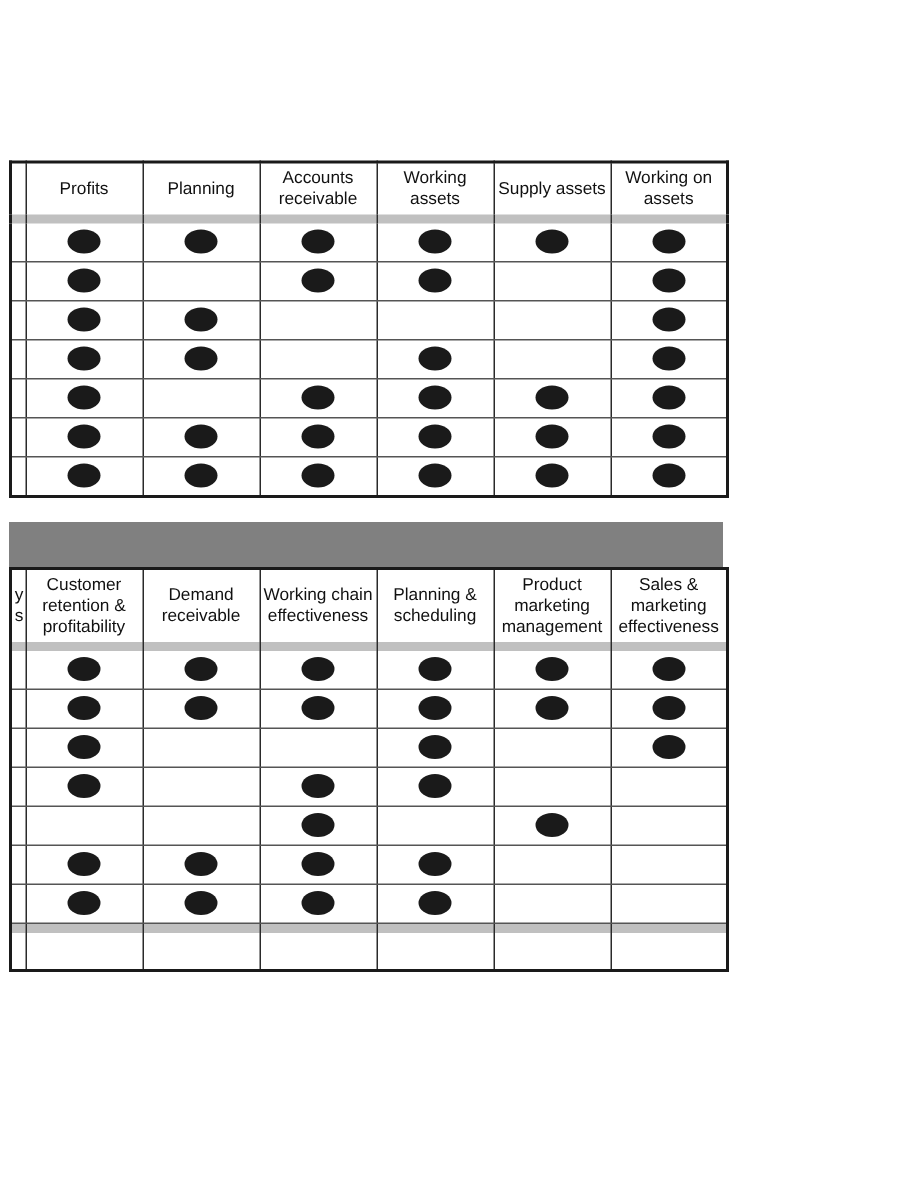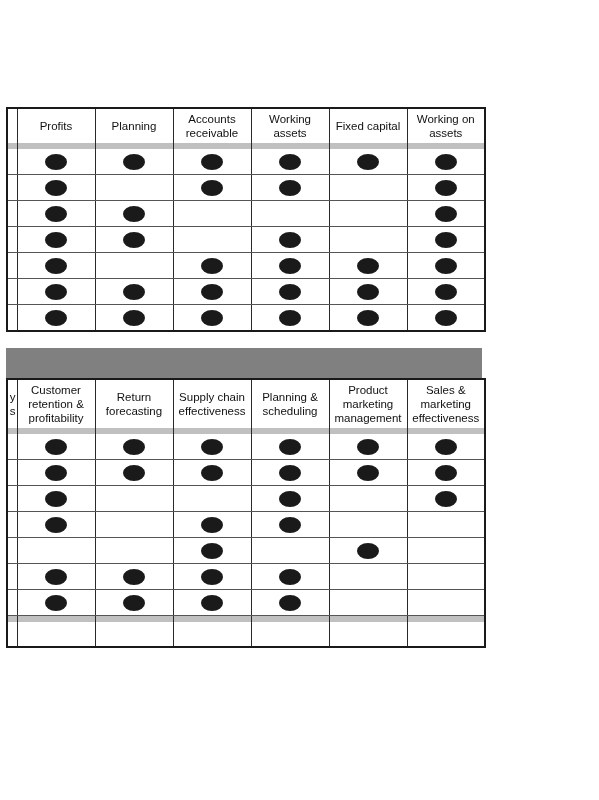--- a/index.html
+++ b/index.html
@@ -133,21 +133,21 @@
         <col class="datacol">
         <col class="datacol">
     </colgroup>
     <thead>
       <tr>
         <th class="stubhead"></th>
         <th>Profits</th>
         <th>Planning</th>
         <th>Accounts receivable</th>
         <th>Working assets</th>
-        <th>Fixed capital</th>
+        <th>Supply assets</th>
         <th>Working on assets</th>
       </tr>
       <tr class="rule-light">
         <th class="stub"></th>
         <th></th>
         <th></th>
         <th></th>
         <th></th>
         <th></th>
         <th></th>
@@ -232,22 +232,22 @@
         <col class="datacol">
         <col class="datacol">
     </colgroup>
     <thead>
       <tr>
         <th class="stubhead">
           <span class="stub-frag">y</span>
           <span class="stub-frag">s</span>
         </th>
         <th>Customer retention &amp; profitability</th>
-        <th>Return forecasting</th>
-        <th>Supply chain effectiveness</th>
+        <th>Demand receivable</th>
+        <th>Working chain effectiveness</th>
         <th>Planning &amp; scheduling</th>
         <th>Product marketing management</th>
         <th>Sales &amp; marketing effectiveness</th>
       </tr>
       <tr class="rule-light">
         <th class="stub"></th>
         <th></th>
         <th></th>
         <th></th>
         <th></th>

